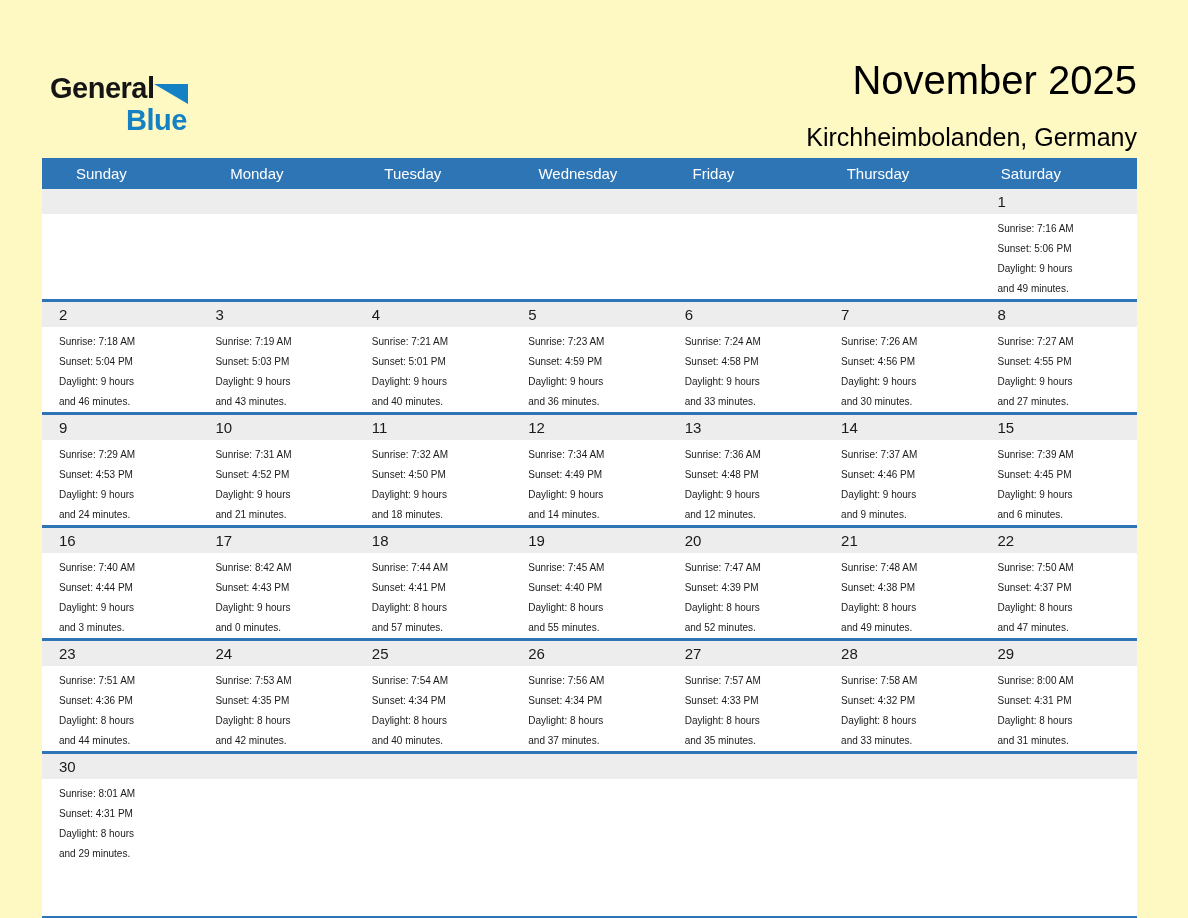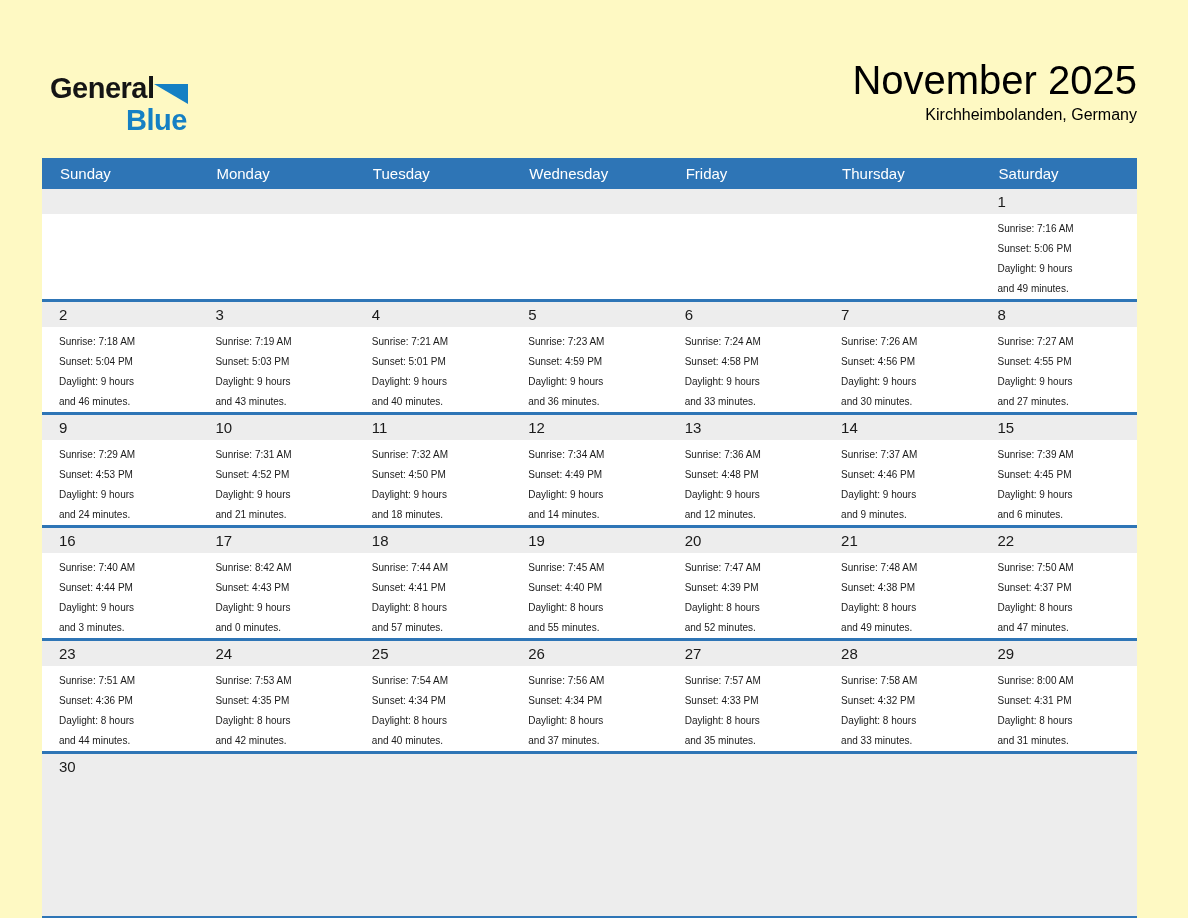--- a/index.html
+++ b/index.html
@@ -21,37 +21,38 @@
     font-size: 29px; font-weight: 600; color: #151515; letter-spacing: -0.5px;
   }
   .logo-triangle { position: absolute; left: 104px; top: 12px; }
   .logo-blue {
     position: absolute; left: 76px; top: 32px;
     font-size: 29px; font-weight: 600; letter-spacing: -0.5px;
     color: var(--logo-blue);
   }
   .title-block { position: absolute; right: 51px; top: 56px; text-align: right; }
   .page-title { font-size: 40px; font-weight: 400; color: #000000; line-height: 1.2; }
-  .page-subtitle { font-size: 16px; font-weight: 400; color: #000000; margin-top: 2px; }
+  .page-subtitle { font-size: 25px; font-weight: 400; color: #000000; margin-top: 19px; }
 
   
   .calendar { position: absolute; left: 42px; top: 158px; width: 1095px; }
 
   .weekday-row {
     display: flex; height: 31px;
     background: var(--blue);
+    padding-left: 16px;
   }
   .weekday-cell {
     flex: 1 1 0; color: #ffffff; font-size: 15px; font-weight: 400;
     line-height: 31px; padding-left: 18px; overflow: hidden; white-space: nowrap;
   }
 
   .week { display: flex; min-height: 107px; border-top: 3px solid var(--blue); background: #ffffff; }
   .week.first { border-top: none; }
-  .week.last { min-height: 165px; flex-direction: column; }
+  .week.last { min-height: 165px; }
 
   .day-cell { flex: 1 1 0; overflow: hidden; }
   .day-num-strip {
     height: 25px; background: var(--strip-gray);
     font-size: 15px; color: #1a1a1a; line-height: 25px; padding-left: 17px;
   }
   .day-content { padding: 5px 6px 0 17px; font-size: 10px; color: #1a1a1a; line-height: 20px; }
   .day-content div { white-space: nowrap; }
 
   .bottom-bar { height: 10px; background: var(--blue); }

